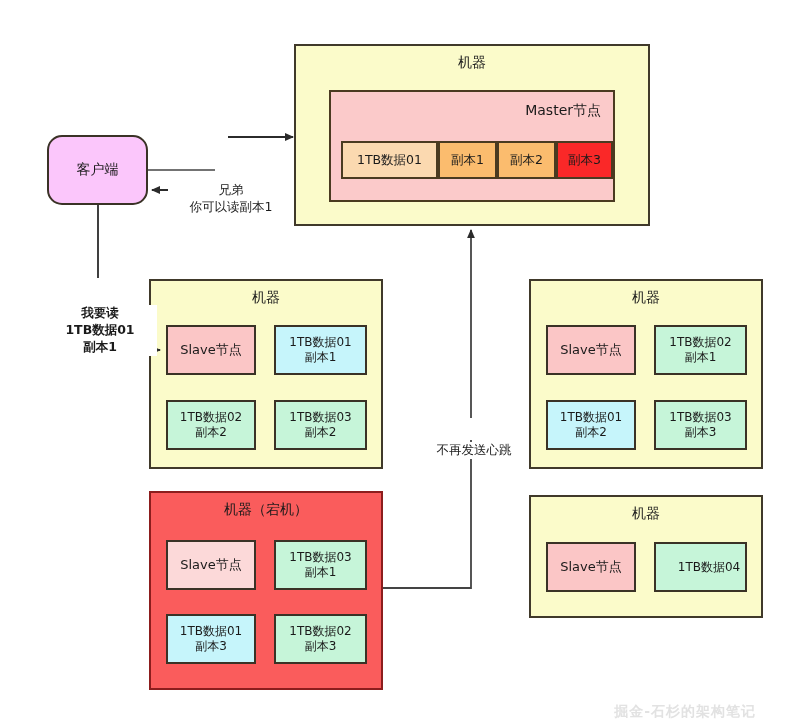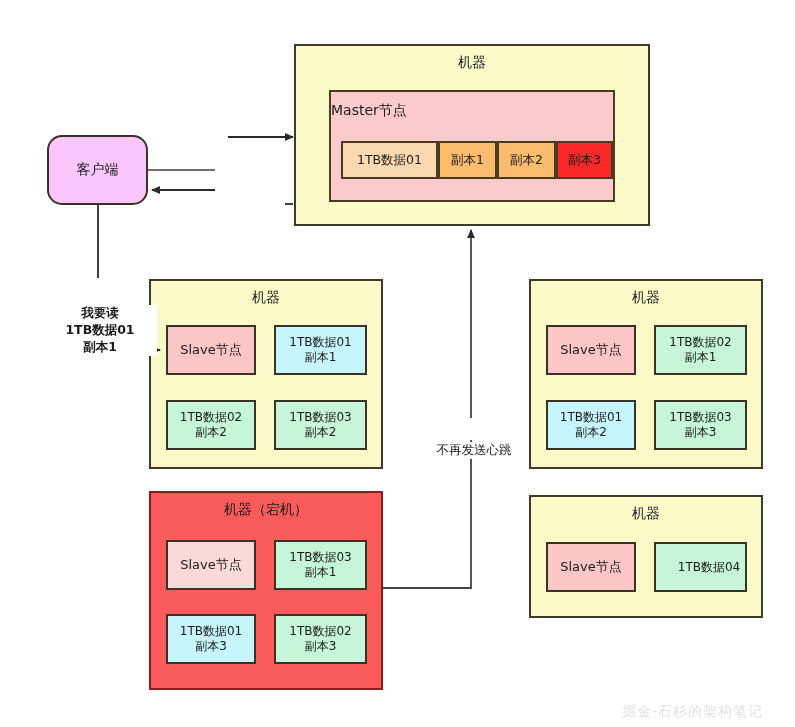--- a/index.html
+++ b/index.html
@@ -55,21 +55,21 @@
   }
   .master-node {
     background: #fbcaca;
     border-color: #4a3a20;
   }
   .master-title {
     position: absolute;
     top: 10px;
     left: 0;
     right: 12px;
-    text-align: left;
+    text-align: right;
     font-size: 14px;
   }
   .slave-node {
     background: #fbc6c6;
     border-color: #3a3226;
     font-size: 13px;
   }
   .slave-node-dead {
     background: #fcd9d9;
     border-color: #3a3226;
@@ -119,26 +119,27 @@
     left: 0;
     top: 0;
     width: 795px;
     height: 727px;
     pointer-events: none;
   }
 
   
   .watermark {
     position: absolute;
-    right: 0;
+    right: 7px;
     bottom: 6px;
     font-family: "DejaVu Serif", "Liberation Serif", serif;
     font-size: 14px;
     color: #e2e2e2;
     letter-spacing: 1px;
+    font-weight: bold;
   }
 </style>
 </head>
 <body>
 
 <div id="canvas">
 
   <div class="box machine" style="left:294px; top:44px; width:356px; height:182px;">
     <div class="machine-title">机器</div>
   </div>
@@ -207,20 +208,22 @@
     <path d="M215,190 L152,190" stroke="#2b2b2b" stroke-width="1.8" fill="none" marker-end="url(#ah)"></path>
 
     <path d="M98,205 L98,278" stroke="#2b2b2b" stroke-width="1.8" fill="none"></path>
     <path d="M98,330 L98,350 L160,350" stroke="#2b2b2b" stroke-width="1.8" fill="none" marker-end="url(#ah)"></path>
 
     <path d="M383,588 L471,588 L471,440" stroke="#444" stroke-width="1.8" fill="none"></path>
     <path d="M471,418 L471,230" stroke="#444" stroke-width="1.8" fill="none" marker-end="url(#ah)"></path>
   </svg>
 
 
+  <div class="label" style="left:168px; top:182px; width:122px;">兄弟
+你可以读副本1</div>
 
   <div class="label" style="left:43px; top:305px; width:110px;font-weight:bold;">我要读
 1TB数据01
 副本1</div>
 
   <div class="label" style="left:428px; top:442px; width:88px;">不再发送心跳</div>
 
   <div class="watermark">掘金-石杉的架构笔记</div>
 
 </div>

